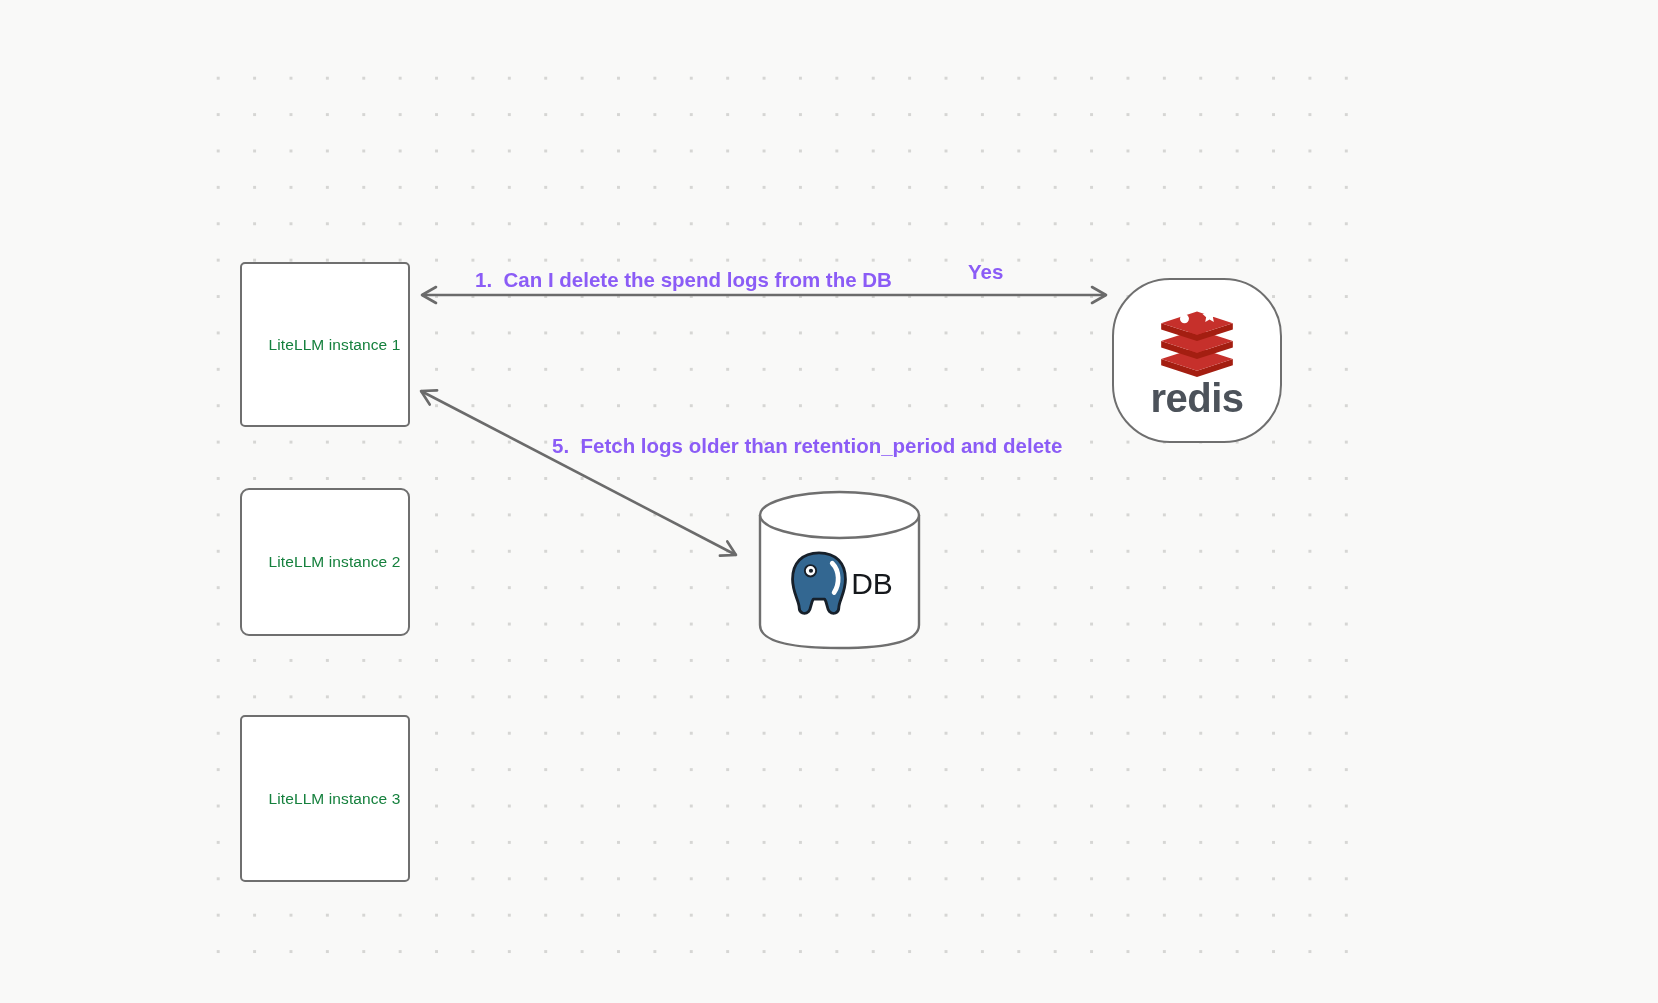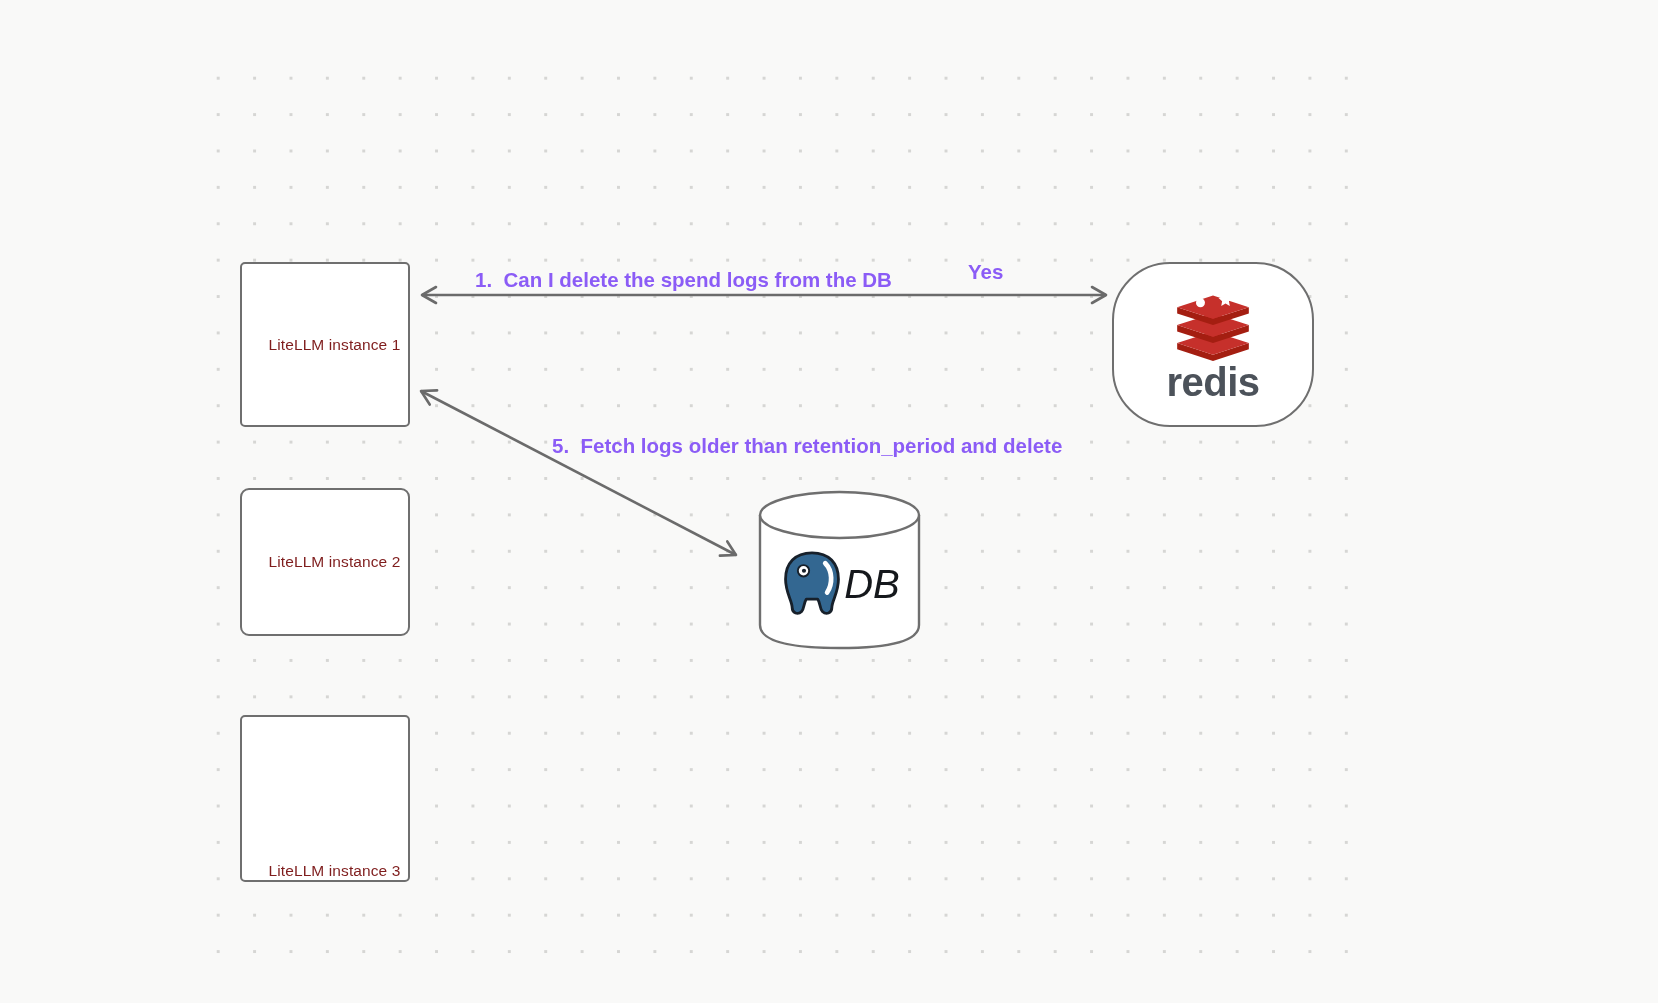--- a/index.html
+++ b/index.html
@@ -31,29 +31,29 @@
     background: #ffffff;
     border: 2.2px solid #6f6f6f;
     border-radius: 5px;
     display: flex;
     align-items: center;
     justify-content: center;
     box-sizing: border-box;
   }
   .node-label {
     font-size: 15.5px;
-    color: #7f1d1d;
+    color: #15803d;
     letter-spacing: 0.1px;
     margin-left: 19px;
   }
   .instance-1 { left: 240px; top: 262px; width: 170px; height: 165px; }
   .instance-2 { left: 240px; top: 488px; width: 170px; height: 148px; border-radius: 9px; }
-  .instance-3 { left: 240px; top: 715px; width: 170px; height: 167px; align-items: flex-end; }
+  .instance-3 { left: 240px; top: 715px; width: 170px; height: 167px; }
   .redis-node {
-    left: 1112px; top: 262px; width: 202px; height: 165px;
+    left: 1112px; top: 278px; width: 170px; height: 165px;
     border-radius: 58px;
     flex-direction: column;
     gap: 0px;
     border-width: 2.4px;
   }
   .redis-word {
     font-size: 40px;
     font-weight: 600;
     color: #4c525a;
     letter-spacing: -0.5px;
@@ -66,26 +66,25 @@
   }
   .db-cylinder { position: absolute; left: 0; top: 0; }
   .db-content {
     position: absolute;
     left: 8px; top: 60px; width: 148px; height: 72px;
     display: flex;
     align-items: center;
     justify-content: center;
   }
   .db-label {
-    font-size: 40px;
+    font-size: 30px;
     font-weight: 500;
     color: #15181c;
     line-height: 1;
     margin-left: -2px;
-    font-style: italic;
   }
   .arrow-label {
     position: absolute;
     font-weight: 700;
     font-size: 20.5px;
     color: #8b5cf6;
     white-space: pre;
     line-height: 1.2;
   }
   .arrow-label-1 { left: 475px; top: 268px; }

